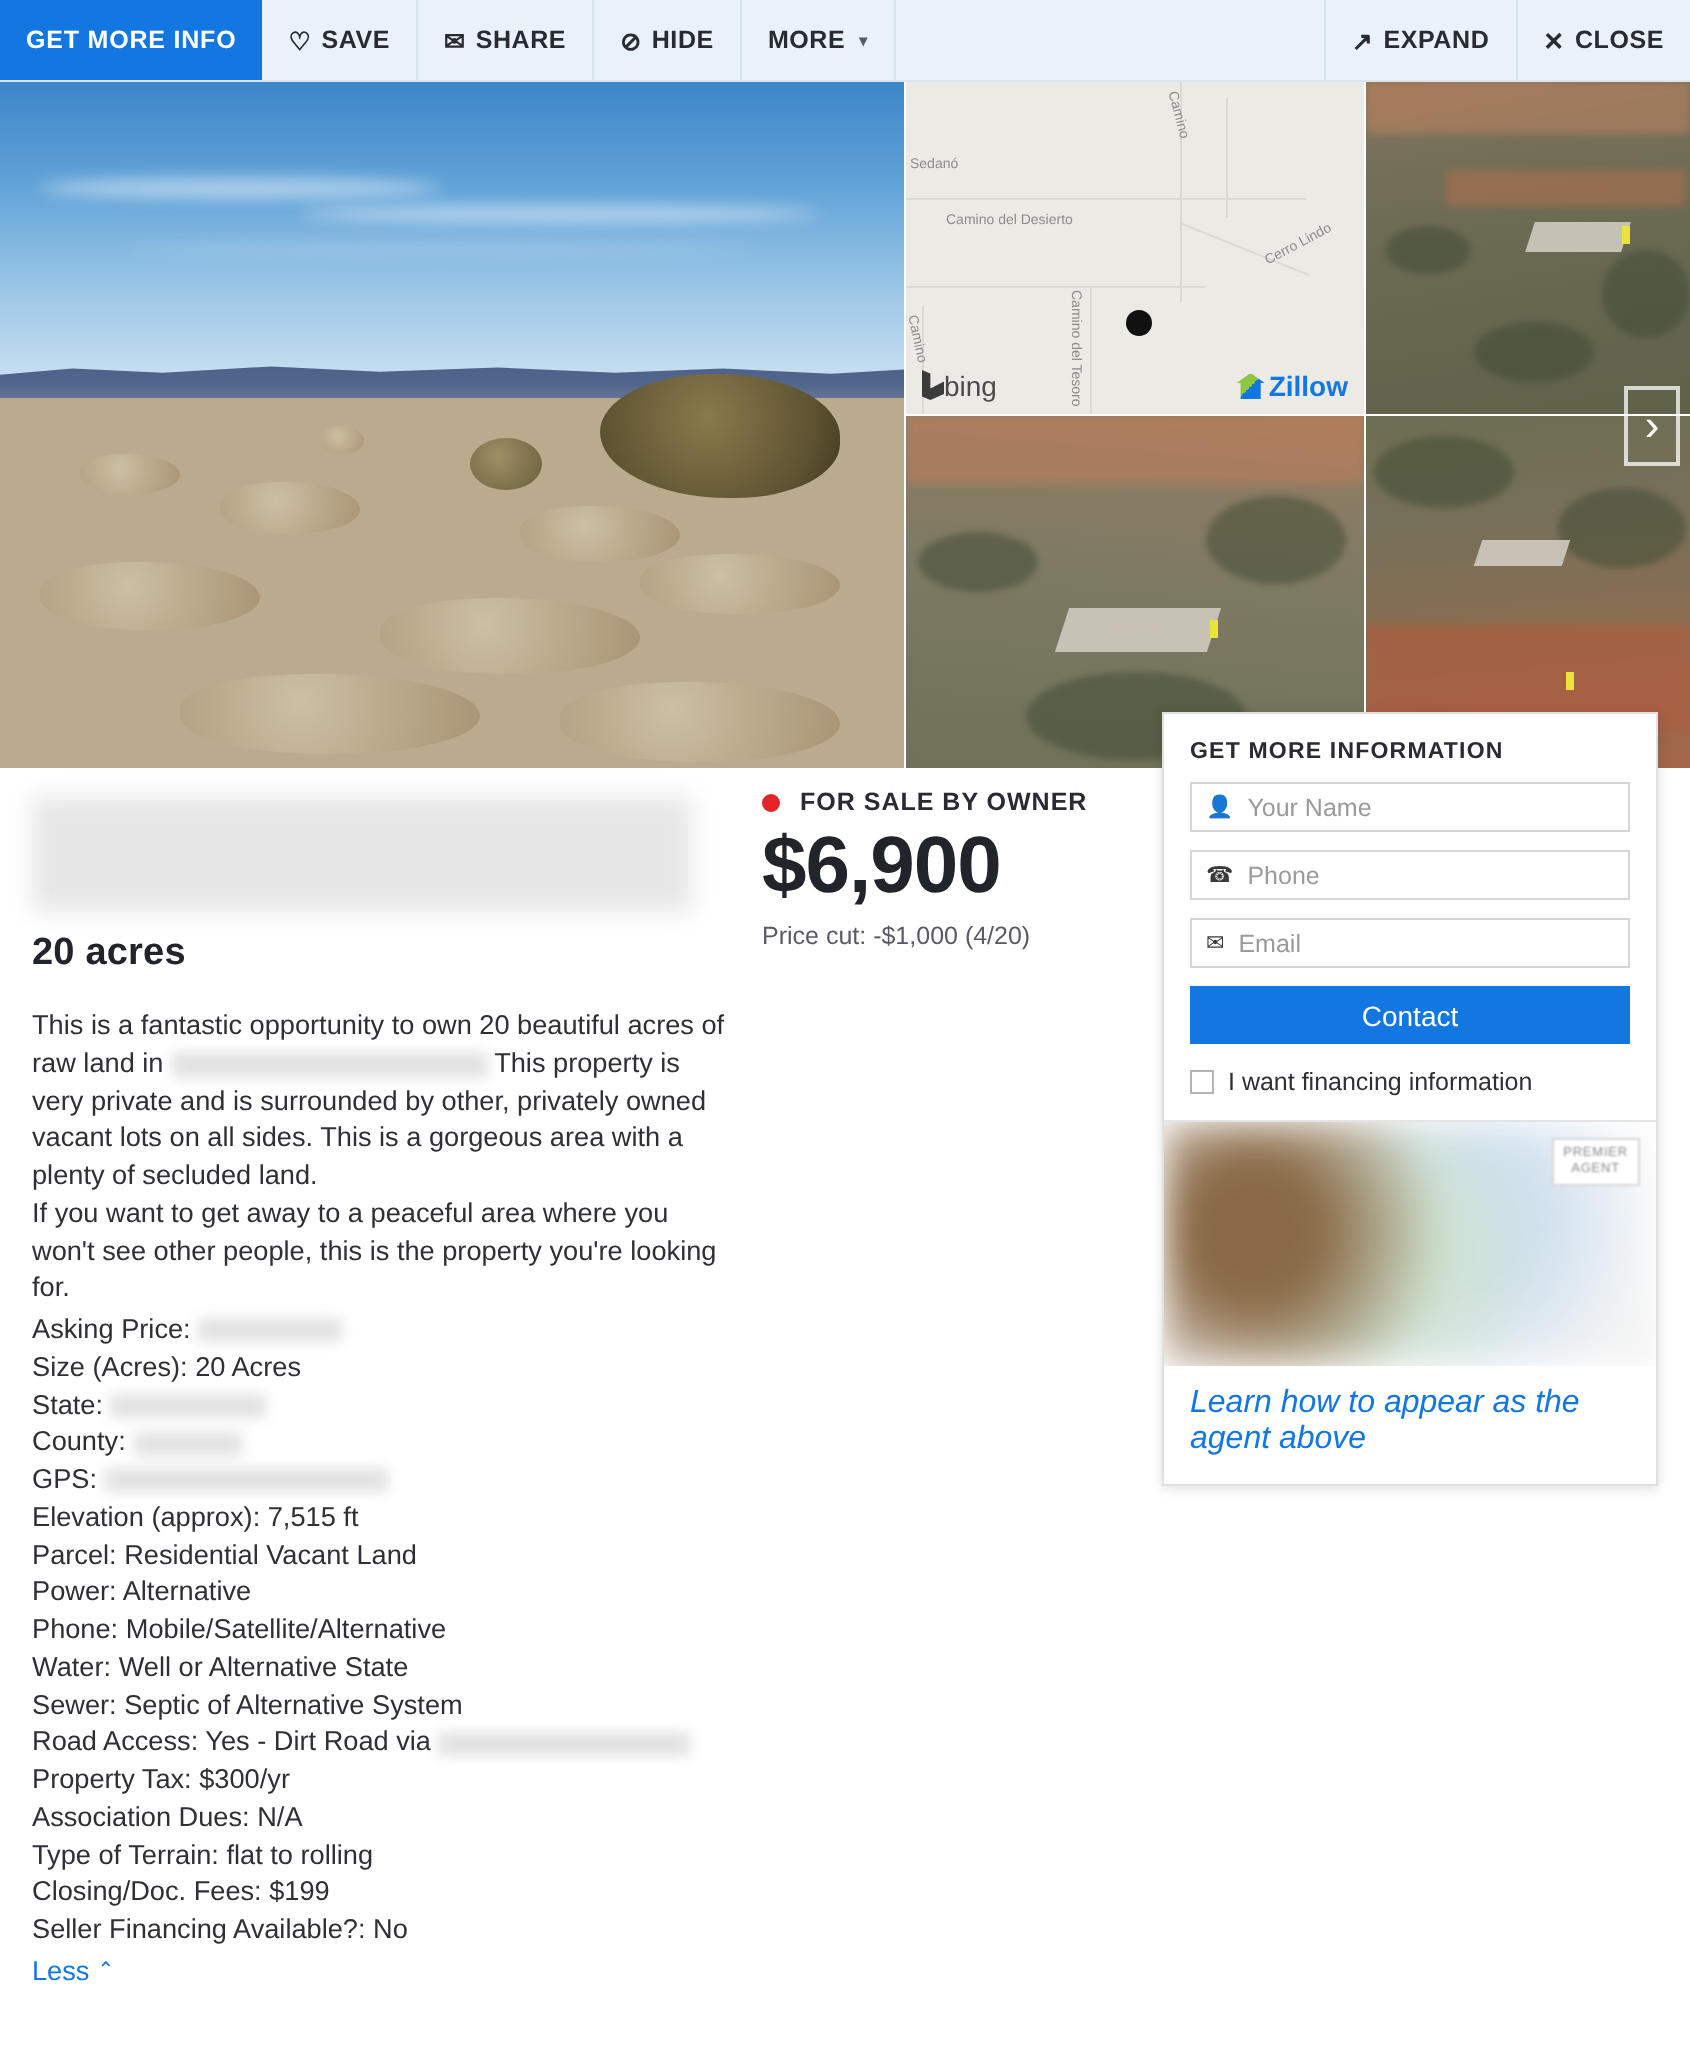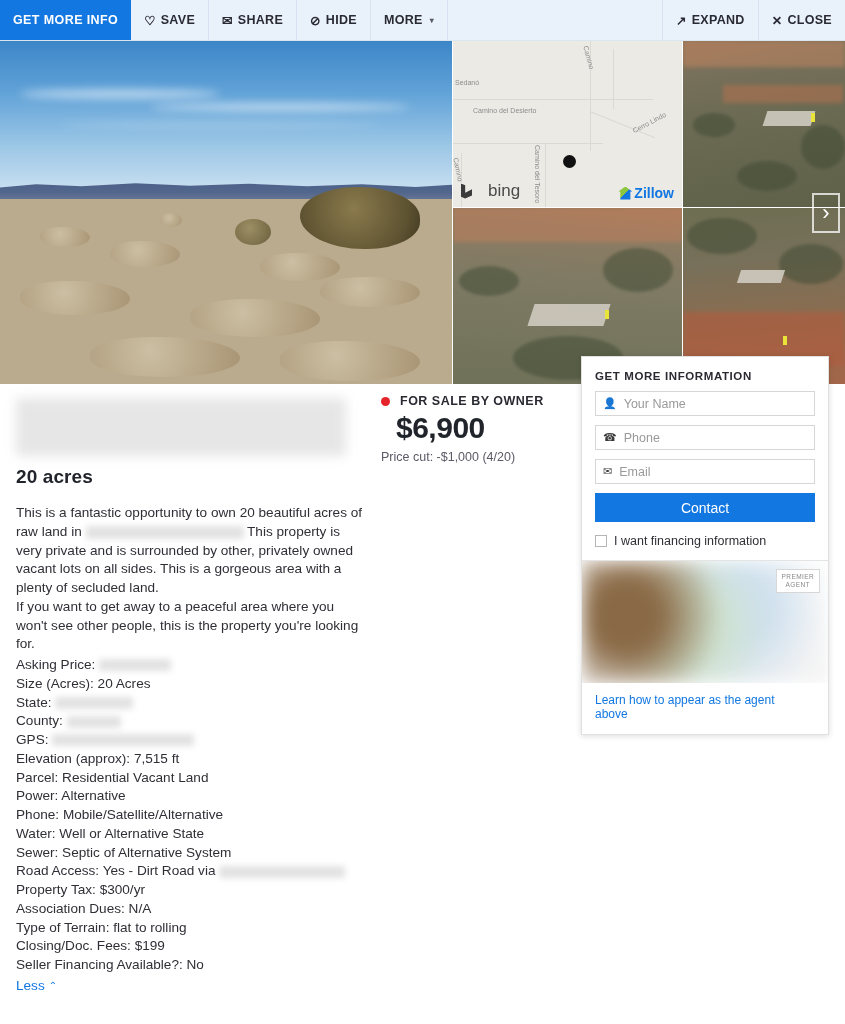--- a/index.html
+++ b/index.html
@@ -75,22 +75,22 @@
   }
 
   .photo-map { position:absolute; left:453px; top:0; width:229px; height:166px; background:#eceae5; overflow:hidden; }
   .map-road { position:absolute; background:#dcd9d3; }
   .map-label {
     position:absolute; font-size:7px; color:#8c8c8c; white-space:nowrap;
     font-family:"Liberation Sans", sans-serif;
   }
   .map-dot { position:absolute; left:110px; top:114px; width:13px; height:13px; border-radius:50%; background:#111; }
   .bing-logo {
-    position:absolute; left:8px; bottom:6px; display:flex; align-items:center; gap:16px;
-    font-size:17px; color:#4b4b4b; font-weight:500;
+    position:absolute; left:8px; bottom:6px; display:flex; align-items:flex-start; gap:0;
+    font-size:14px; color:#4b4b4b; font-weight:500;
   }
   .bing-mark {
     width:11px; height:15px; background:#3b3b3b;
     clip-path: polygon(0 0, 38% 12%, 38% 62%, 100% 38%, 100% 80%, 38% 100%, 0 88%);
   }
   .zillow-logo {
     position:absolute; right:8px; bottom:6px; display:flex; align-items:center; gap:2px;
     font-size:14px; font-weight:bold; color:#1277e1;
   }
   .zillow-mark {
@@ -134,21 +134,21 @@
   .addr-block {
     width:330px; height:58px; background:#e6e6e6; filter:blur(6px);
     border-radius:2px; margin-bottom:10px;
   }
   .acres-title { font-size:19px; font-weight:bold; color:#21242b; letter-spacing:.1px; margin-bottom:16px;}
 
   .price-col { position:absolute; left:381px; top:10px; width:200px; }
   .fsbo { display:flex; align-items:center; gap:10px; font-size:12.5px; font-weight:bold;
           letter-spacing:.5px; color:#2a2a33; }
   .fsbo-dot { width:9px; height:9px; border-radius:50%; background:#e5232b; }
-  .price { font-size:30px; font-weight:bold; color:#21242b; letter-spacing:-.5px; margin-top:3px;margin-left:15px; }
+  .price { font-size:40px; font-weight:bold; color:#21242b; letter-spacing:-.5px; margin-top:3px; }
   .pricecut { font-size:12.5px; color:#5a5a66; margin-top:5px; }
 
   .desc { padding:0 16px; width:380px; font-size:13.6px; line-height:1.38; color:#2f2f36; }
   .desc p { margin-bottom:0; }
   .facts { margin-top:2px; }
   .facts div { font-size:13.6px; line-height:1.38; color:#2f2f36; }
   .less-link { display:inline-flex; align-items:center; gap:4px; color:#1277e1; font-size:13.6px;
     margin-top:2px; cursor:pointer; }
   .chev-up { font-size:10px; }
 
@@ -187,21 +187,21 @@
       radial-gradient(circle at 42% 55%, #cfe3d0 0 22%, rgba(207,227,208,0) 55%),
       radial-gradient(circle at 62% 40%, #cfe0ee 0 22%, rgba(207,224,238,0) 55%),
       linear-gradient(180deg,#fbfbfb,#f2f2f2);
     filter: blur(9px);
   }
   .premier-badge {
     position:absolute; right:8px; top:8px; border:1px solid #d7d7d7; background:#fff;
     padding:3px 5px; font-size:6.5px; line-height:1.25; color:#8a8a8a;
     text-align:center; letter-spacing:.4px; filter:blur(.4px);
   }
-  .cp-learn { padding:10px 23px 13px 13px; font-size:12px; color:#1277e1; cursor:pointer; }
+  .cp-learn { padding:10px 23px 13px 13px; font-size:16px; color:#1277e1; cursor:pointer;font-style:italic; }
 </style>
 </head>
 <body>
 
 <div id="app">
 
   <div class="toolbar">
     <div class="tb-primary">
       <span>GET MORE INFO</span>
     </div>

